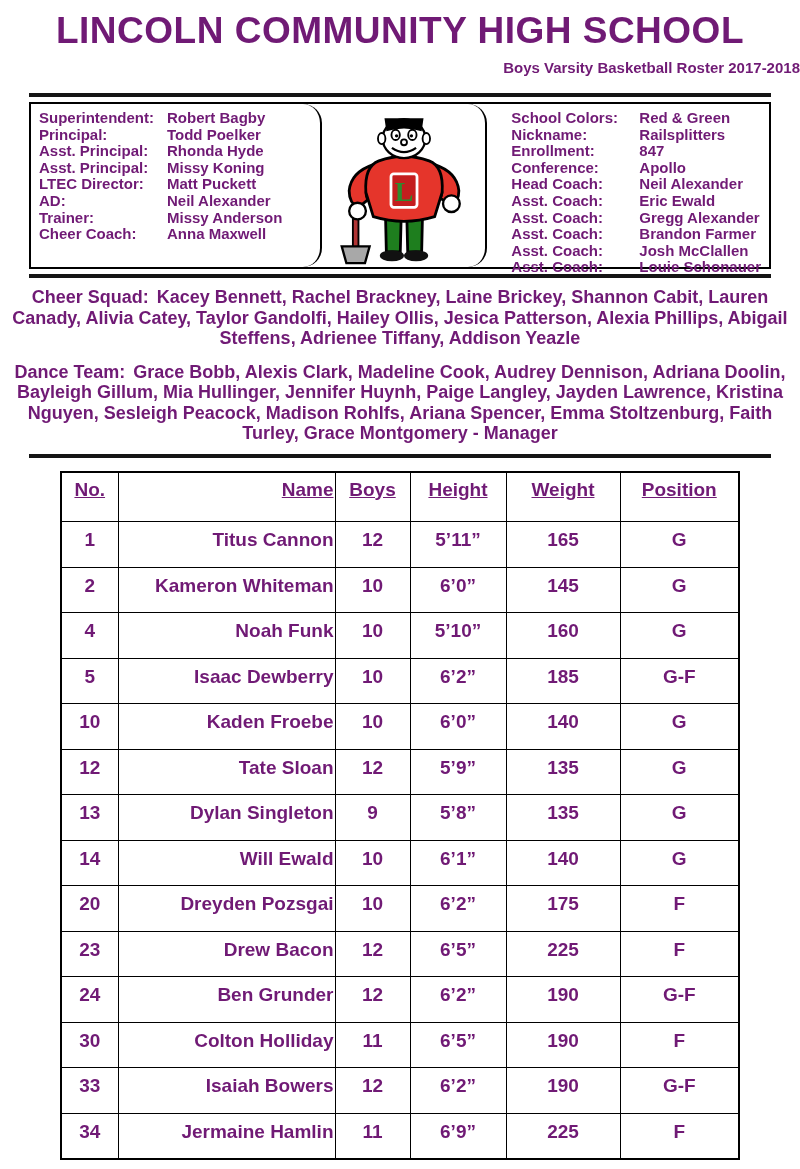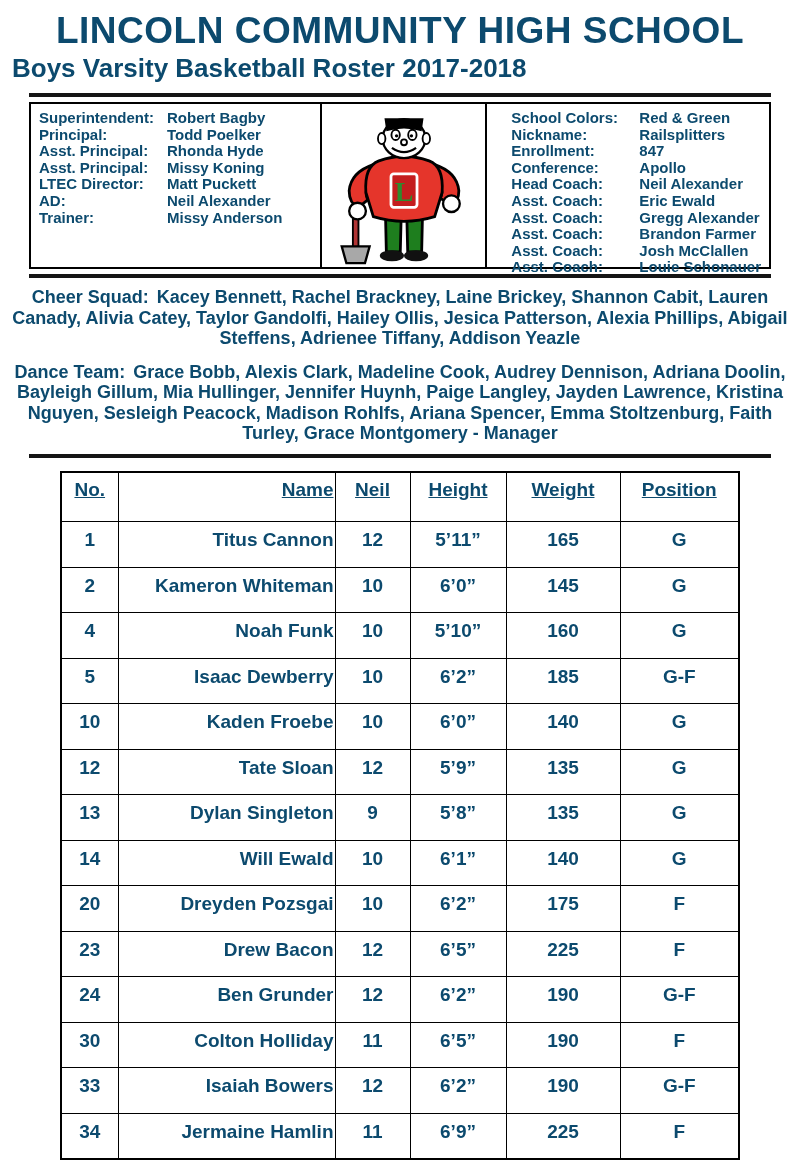--- a/index.html
+++ b/index.html
@@ -1,32 +1,32 @@
 <!DOCTYPE html>
 <html style="--accent-red: #D60000; --mascot-shirt: #E5352B; --mascot-pants: #1E7E1E; --mascot-patch-red: #C41E1E; --mascot-letter-green: #2E8B2E; --axe-head-grey: #A8A8A8; --axe-handle-red: #B03434;"><head>
 <meta charset="utf-8">
 <style>
   * { box-sizing: border-box; }
   html,body { margin:0; padding:0; background:#ffffff; }
   .page {
-    width:800px; height:1169px; margin:0 auto; background:#fff; color:#0c4a6e;
+    width:800px; height:1169px; margin:0 auto; background:#fff; color:#701a75;
     font-family:"Liberation Sans", sans-serif; font-weight:bold; overflow:hidden;
   }
   .title { font-size:37px; line-height:42px; text-align:center; margin:10px 0 0; letter-spacing:0.5px; }
-  .subtitle { font-size:26px; line-height:26px; text-align:left; margin:3px 0 0;padding-left:12px; }
+  .subtitle { font-size:15px; line-height:26px; text-align:right; margin:3px 0 0;padding-left:12px; }
   .redbar {
     width:742px; margin:12px auto 0; height:4px;
     background:var(--accent-red,#D60000);
     border-top:2px solid #151515; border-bottom:2px solid #151515;
   }
   .infobox {
     width:742px; height:167px; margin:5px auto 0;
     display:flex; border:2px solid #000;
   }
-  .info-cell { padding:6px 8px 4px; font-size:15px; line-height:16.6px; }
+  .info-cell { padding:6px 8px 4px; font-size:15px; line-height:16.6px;border-radius:19px; }
   .info-cell.left  { width:296px; border-right:2px solid #000; }
   .info-cell.center{ width:168px; border-right:2px solid #000; padding:2px; display:flex; align-items:center; justify-content:center; }
   .info-cell.right { flex:1;padding-left:24px; }
   .info-row { display:flex; }
   .info-label { width:128px; flex:0 0 128px; }
   .info-value { flex:1; white-space:nowrap; }
   .bar-mid { margin-top:5px; }
   .squad { font-size:18px; line-height:20.5px; text-align:center; margin:9px 10px 0; }
   .squad .lbl { margin-right:8px; }
   .squad.dance { margin-top:13px; }
@@ -84,20 +84,24 @@
           <span class="info-value">Matt Puckett</span>
         </div>
         <div class="info-row">
           <span class="info-label">AD:</span>
           <span class="info-value">Neil Alexander</span>
         </div>
         <div class="info-row">
           <span class="info-label">Trainer:</span>
           <span class="info-value">Missy Anderson</span>
         </div>
+        <div class="info-row">
+          <span class="info-label">Cheer Coach:</span>
+          <span class="info-value">Anna Maxwell</span>
+        </div>
       </div>
 
     <div class="info-cell center">
       <svg class="mascot-svg" width="152" height="158" viewBox="0 0 150 170" aria-hidden="true">
 
         <g>
           <rect class="axehandle" x="20" y="108" width="6" height="46" rx="2" stroke="#000" stroke-width="2"></rect>
           <path class="axehead" d="M8,150 L38,150 L33,168 L13,168 Z" stroke="#000" stroke-width="2.5"></path>
         </g>
 
@@ -195,21 +199,21 @@
         <col style="width:217px">
         <col style="width:75px">
       <col style="width:96px">
         <col style="width:114px">
         <col style="width:119px">
     </colgroup>
     <thead>
         <tr id="roster-head">
           <th>No.</th>
           <th class="namecol">Name</th>
-          <th>Neil</th>
+          <th>Boys</th>
           <th>Height</th>
           <th>Weight</th>
           <th>Position</th>
         </tr>
       </thead>
     <tbody id="roster-body">
         <tr>
           <td>1</td>
           <td class="namecol">Titus Cannon</td>
           <td>12</td>

